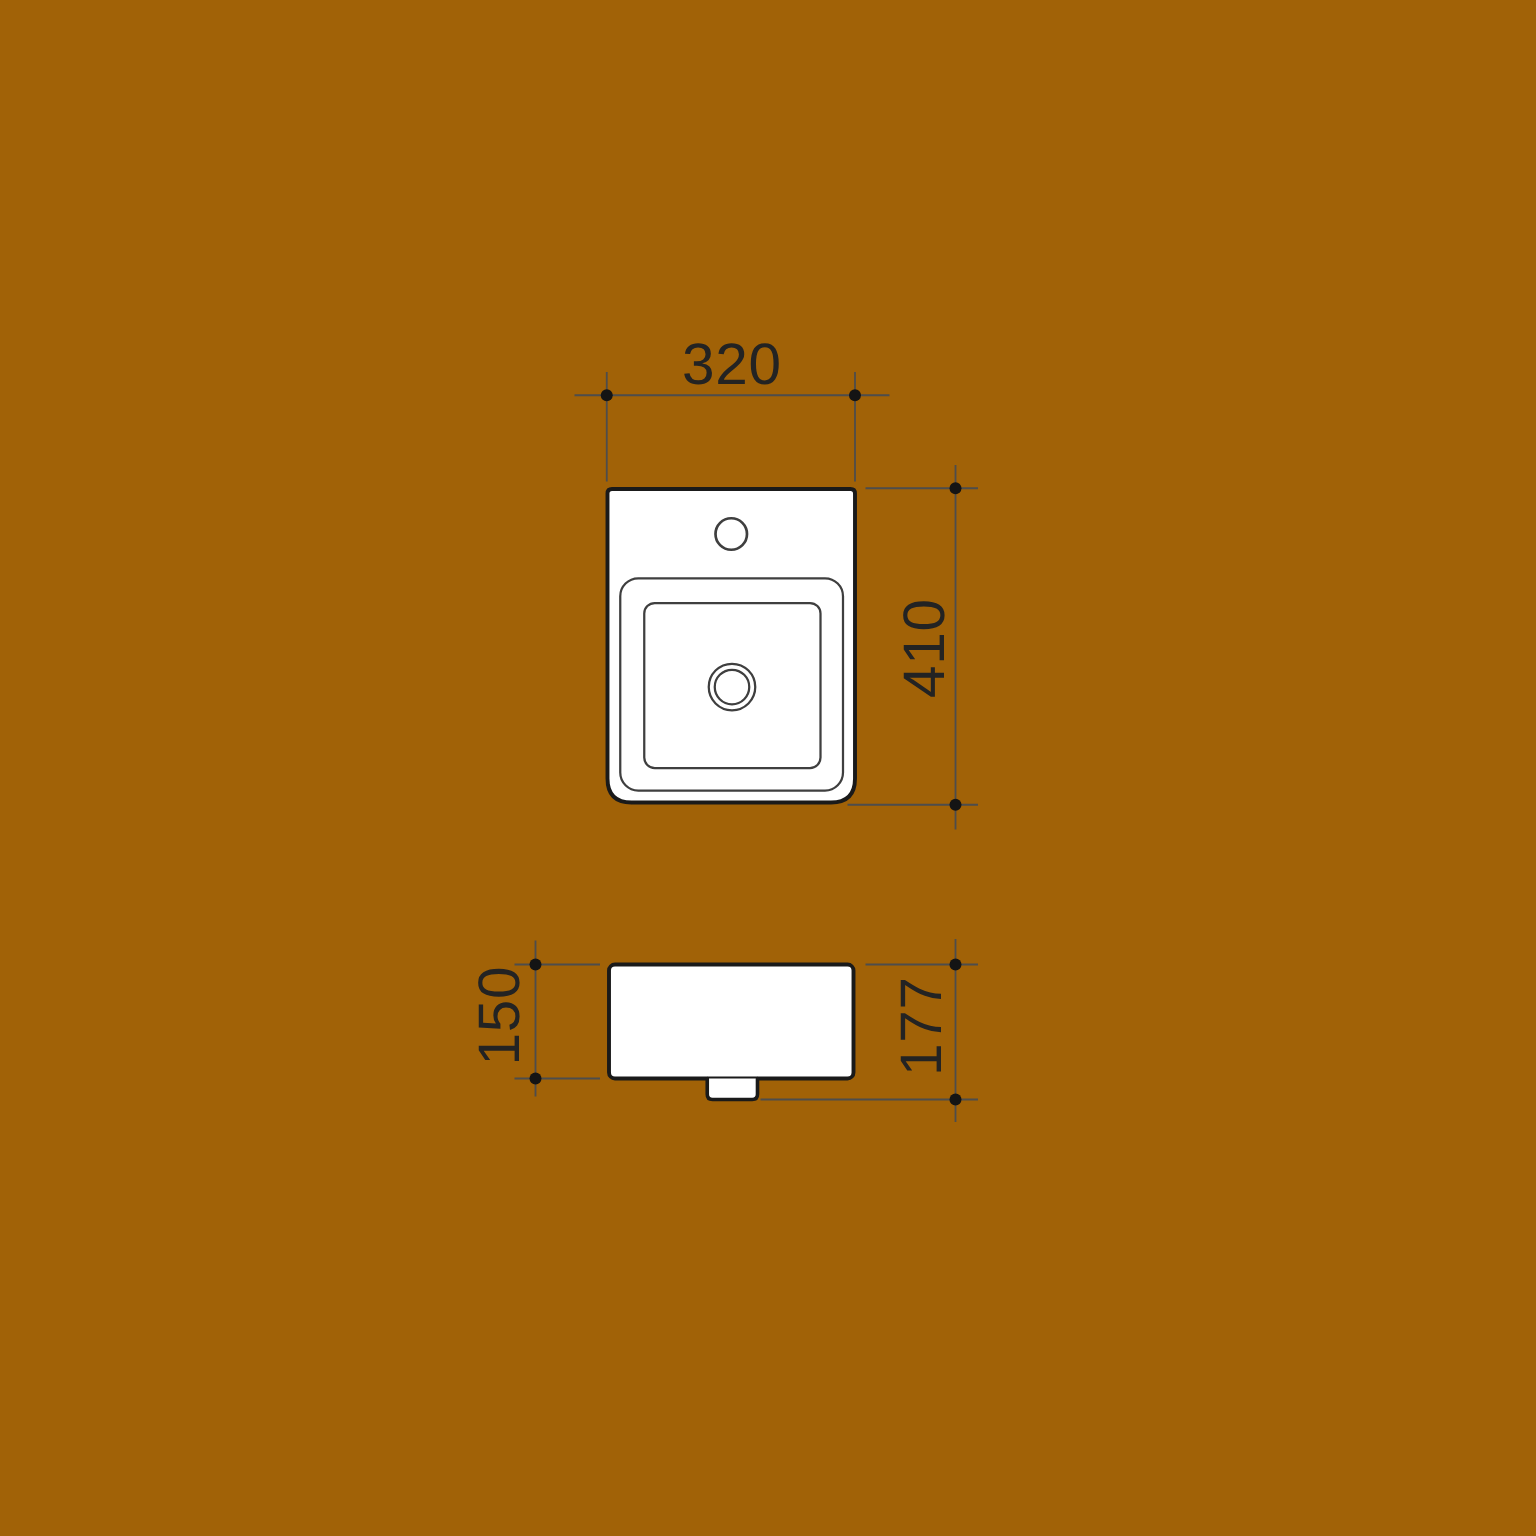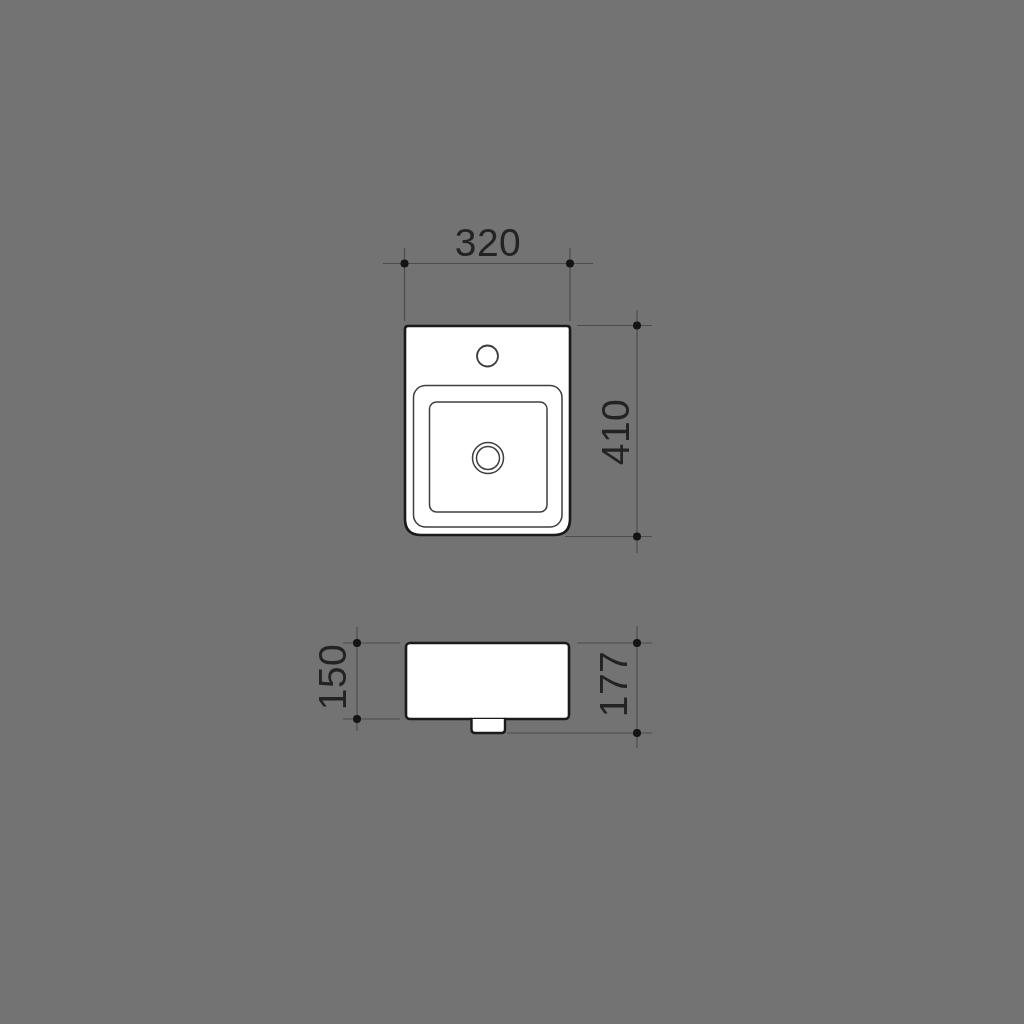--- a/index.html
+++ b/index.html
@@ -4,21 +4,21 @@
 <style>
   html, body {
     margin: 0;
     padding: 0;
     background: #ffffff;
   }
   .canvas {
     position: relative;
     width: 1024px;
     height: 1024px;
-    background: #737373;
+    background: #a16207;
     overflow: hidden;
   }
   svg {
     display: block;
   }
   .dim-label {
     font-family: "Liberation Sans", "DejaVu Sans", sans-serif;
     font-size: 39px;
     fill: #232323;
     letter-spacing: 0.5px;

